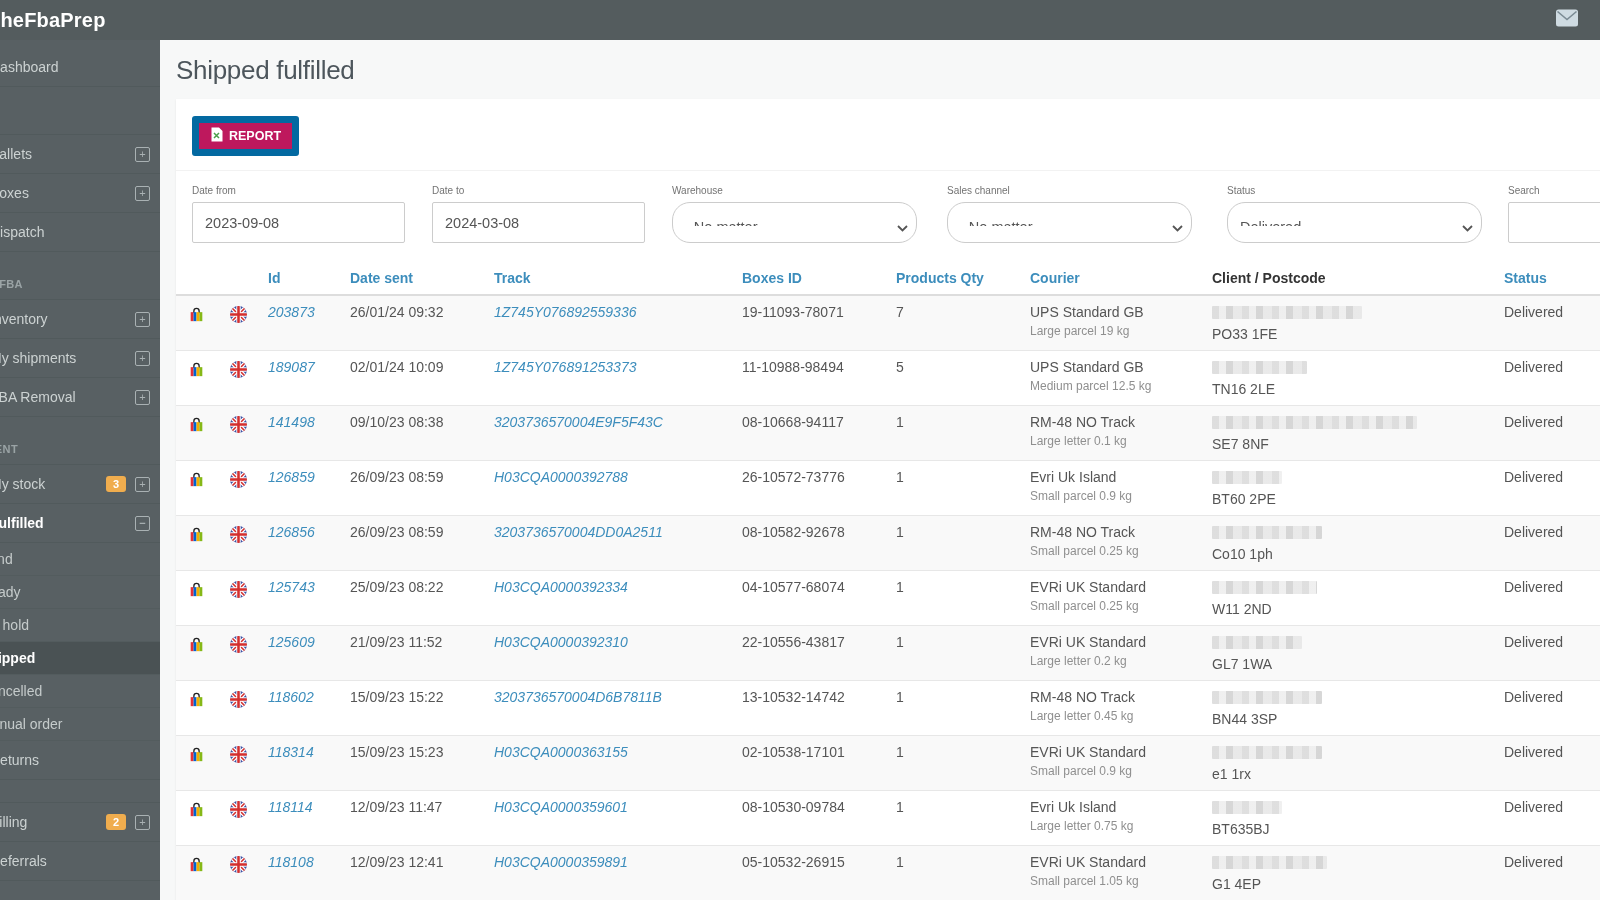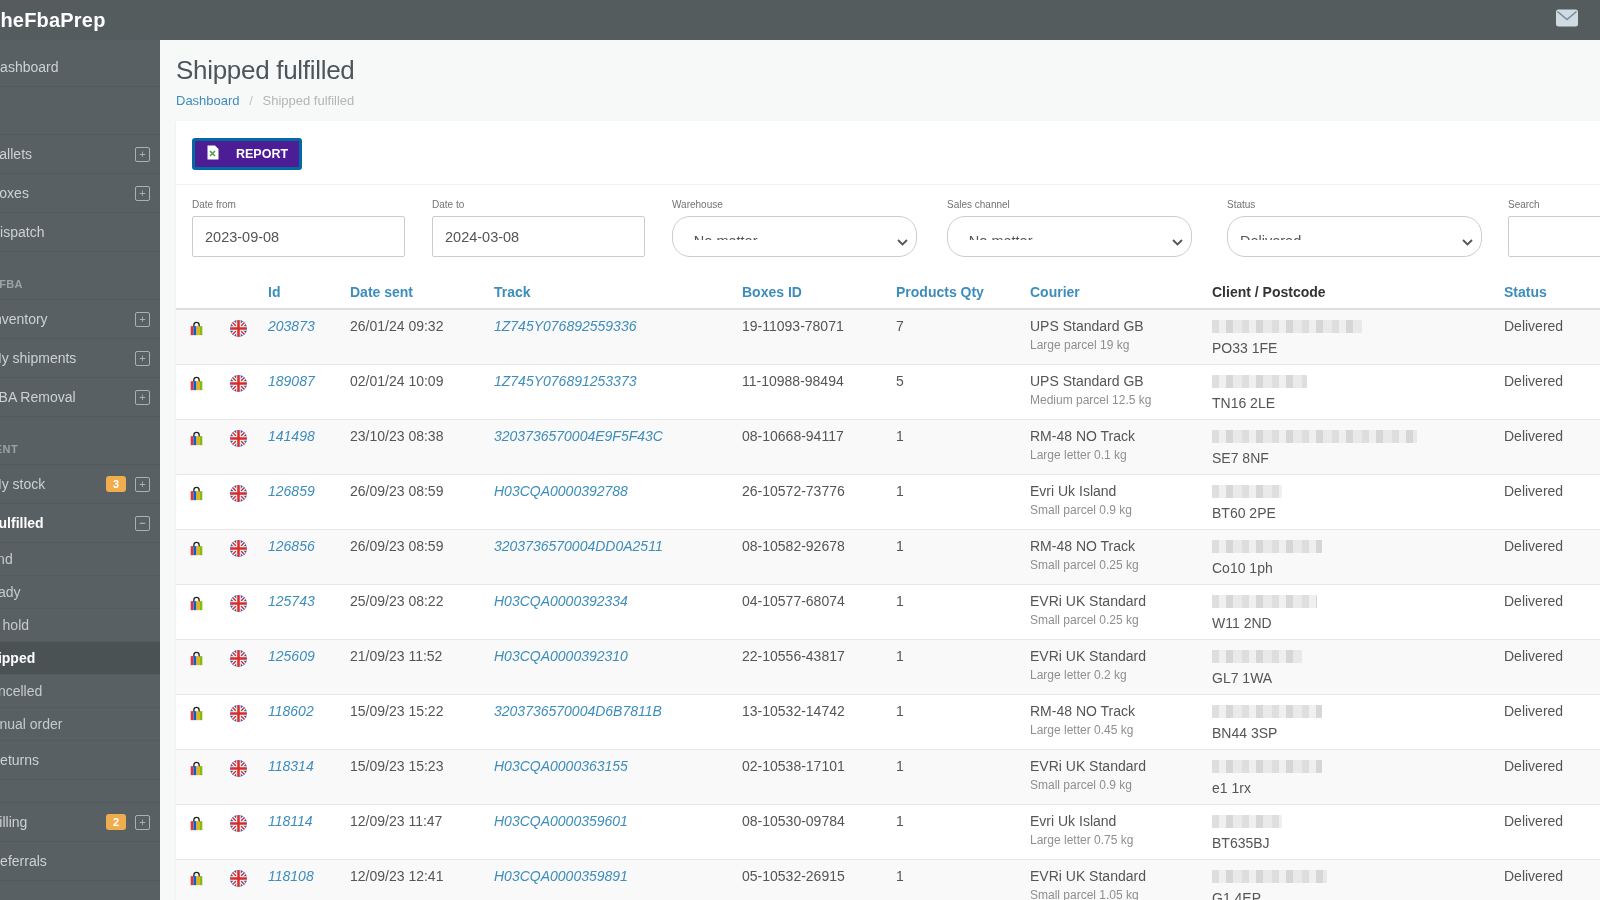--- a/index.html
+++ b/index.html
@@ -26,21 +26,21 @@
   
   .content{position:absolute;left:160px;top:40px;width:1440px;height:860px;overflow:hidden;background:#f7f8f8;}
   .content-header{padding:15px 16px 0 16px;}
   .page-title{margin:0 0 7px 0;font-size:26px;font-weight:400;color:#4d565c;letter-spacing:-.3px;}
   .breadcrumb{font-size:13px;color:#b5b5b5;}
   .breadcrumb a{color:#3c8dbc;text-decoration:none;cursor:pointer;}
   .breadcrumb .sep{margin:0 6px;color:#c3c3c3;}
 
   .box{margin:13px 0 0 16px;width:1570px;background:#fff;box-shadow:0 1px 2px rgba(0,0,0,.08);}
   .box-header{padding:17px 16px 14px 16px;border-bottom:1px solid #f2f2f2;}
-  .btn-report{display:inline-flex;align-items:center;gap:17px;background:#4c1d95;border:3px solid #0369a1;color:#fff;font-family:"Liberation Sans",sans-serif;font-size:12.5px;font-weight:bold;padding:4px 11px;border-radius:3px;cursor:pointer;}
+  .btn-report{display:inline-flex;align-items:center;gap:6px;background:#be185d;border:7px solid #0369a1;color:#fff;font-family:"Liberation Sans",sans-serif;font-size:12.5px;font-weight:bold;padding:4px 11px;border-radius:3px;cursor:pointer;}
 
   
   .filters{display:flex;padding:14px 16px 0 16px;}
   .filter label{display:block;font-size:10px;color:#737373;margin-bottom:6px;font-weight:400;}
   .control{height:41px;border:1px solid #ccc;border-radius:2px;background:#fff;font-family:"Liberation Sans",sans-serif;font-size:14.5px;color:#555;padding:16px 12px;width:100%;box-sizing:border-box;outline:none;}
   select.control{appearance:none;-webkit-appearance:none;padding-right:26px;border-radius:18px;}
   .select-wrap{position:relative;}
   .select-wrap .chev{position:absolute;right:9px;top:16px;pointer-events:none;}
   .f-datefrom{width:213px;margin-right:27px;}
   .f-dateto{width:213px;margin-right:27px;}
@@ -152,25 +152,20 @@
       </div>
       <div class="nav-item">
         <span class="nav-label">Referrals</span>
       </div>
     </div>
 </div>
 
 <div class="content">
   <div class="content-header">
     <h1 class="page-title">Shipped fulfilled</h1>
-    <div class="breadcrumb">
-      <a>Dashboard</a>
-      <span class="sep">/</span>
-      <span>Shipped fulfilled</span>
-    </div>
   </div>
 
   <div class="box">
     <div class="box-header">
       <button class="btn-report">
         <span>
           <svg width="13" height="15" viewBox="0 0 13 15">
             <path d="M1.5 .5 h7.5 l3.5 3.5 v10.5 h-11 z" fill="#fff"></path>
             <path d="M4 6 l5 5 M9 6 l-5 5" stroke="#4a9e4a" stroke-width="1.5"></path>
           </svg>
@@ -360,21 +355,21 @@
           <path d="M0 0 L20 20 M20 0 L0 20" stroke="#fff" stroke-width="4.6"></path>
           <path d="M0 0 L20 20 M20 0 L0 20" stroke="#d32f2f" stroke-width="1.8"></path>
           <rect x="7.4" width="5.2" height="20" fill="#fff"></rect>
                   <rect y="7.4" width="20" height="5.2" fill="#fff"></rect>
           <rect x="8.5" width="3" height="20" fill="#d32f2f"></rect>
                   <rect y="8.5" width="20" height="3" fill="#d32f2f"></rect>
         </svg>
       </span>
     </td>
     <td><a class="link">141498</a></td>
-    <td><span>23/10/23 08:38</span></td>
+    <td><span>09/10/23 08:38</span></td>
     <td><a class="link">3203736570004E9F5F43C</a></td>
     <td><span>08-10668-94117</span></td>
     <td><span>1</span></td>
     <td>
       <div>RM-48 NO Track</div>
       <div class="sub">Large letter 0.1 kg</div>
     </td>
     <td>
       <div class="redact" style="width: 205px;"></div>
       <div class="postcode">SE7 8NF</div>

